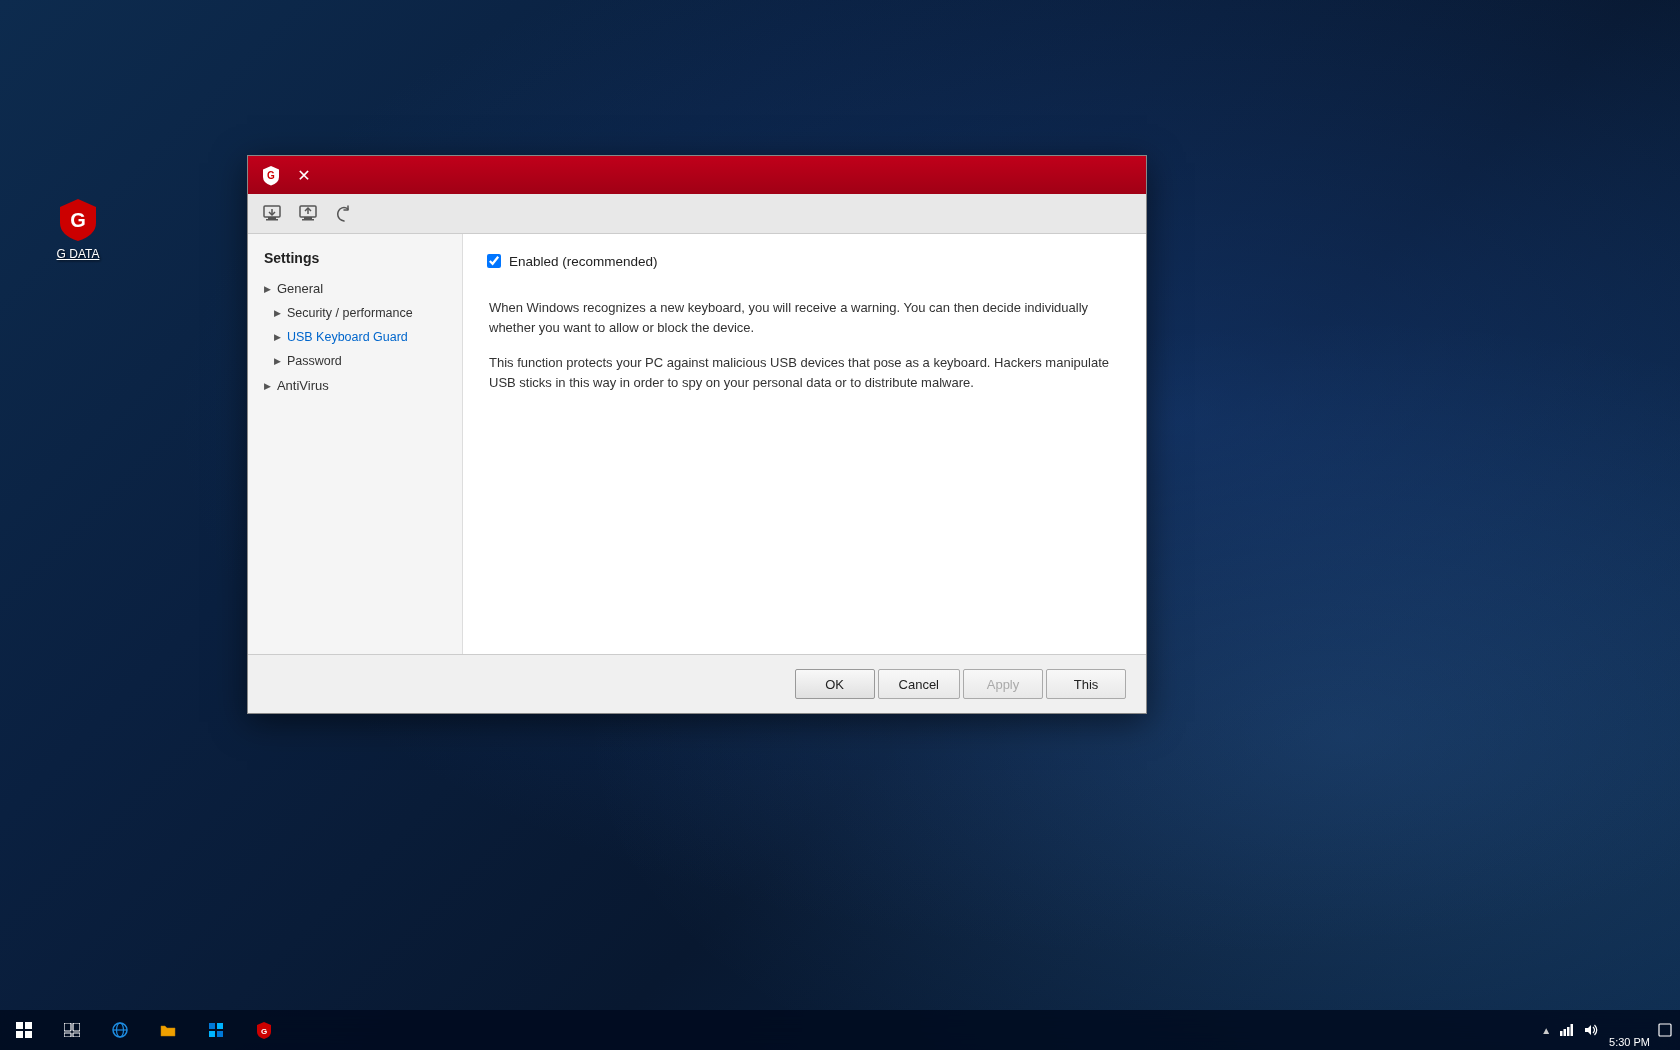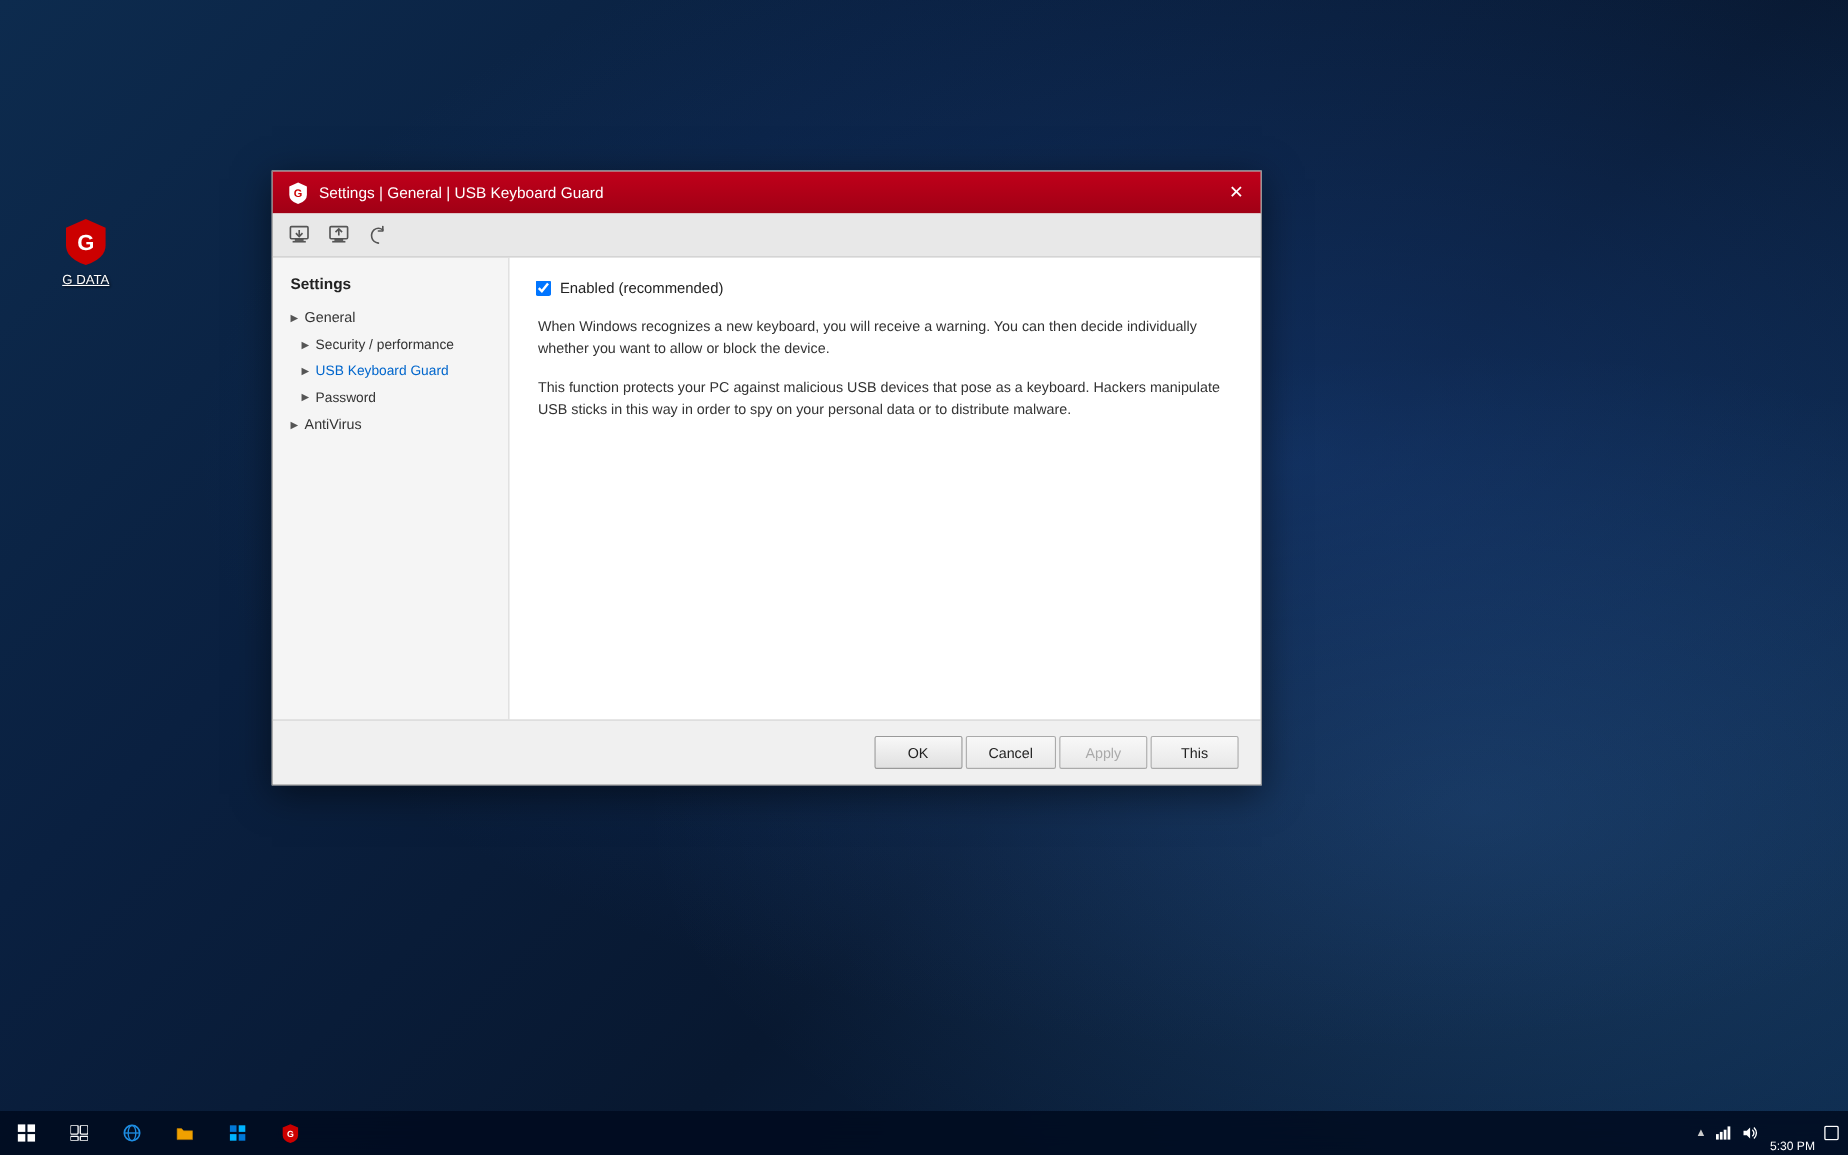--- a/index.html
+++ b/index.html
@@ -171,21 +171,21 @@
       align-items: center;
       justify-content: center;
       cursor: pointer;
       border-radius: 2px;
       color: #444;
     }
 
     
     .dialog-body {
       display: flex;
-      background: #a3a3a3;
+      background: #f97316;
       min-height: 420px;
     }
 
     
     .sidebar {
       width: 215px;
       background: #f5f5f5;
       border-right: 1px solid #ddd;
       padding: 12px 0;
       flex-shrink: 0;
@@ -225,22 +225,22 @@
 
     
     .content-area {
       flex: 1;
       padding: 20px 24px;
       background: white;
     }
 
     .checkbox-row {
       display: flex;
-      align-items: center;
-      margin-bottom: 18px;
+      align-items: flex-start;
+      margin-bottom: 29px;
     }
 
     .checkbox-row input[type="checkbox"] {
       width: 14px;
       height: 14px;
       margin-right: 8px;
       cursor: pointer;
     }
 
     .checkbox-label {
@@ -309,21 +309,20 @@
 
   <div class="dialog-window">
 
     <div class="title-bar">
       <div class="title-bar-logo">
         <svg width="22" height="22" viewBox="0 0 22 22">
           <path d="M11 2 L19 5.5 L19 13 Q19 19 11 21.5 Q3 19 3 13 L3 5.5 Z" fill="white"></path>
           <text x="11" y="15" text-anchor="middle" fill="#cc0000" font-size="10" font-weight="bold" font-family="Arial">G</text>
         </svg>
       </div>
-      <span class="title-bar-text">Settings | General | USB Keyboard Guard</span>
       <div class="title-bar-close">✕</div>
     </div>
 
     <div class="toolbar">
       <div class="toolbar-btn" title="Download">
         <svg width="20" height="20" viewBox="0 0 20 20">
 
           <rect x="2" y="2" width="16" height="11" rx="1" fill="none" stroke="#555" stroke-width="1.5"></rect>
           <rect x="6" y="13" width="8" height="2" fill="#555"></rect>
           <rect x="4" y="15" width="12" height="1.5" fill="#555"></rect>

